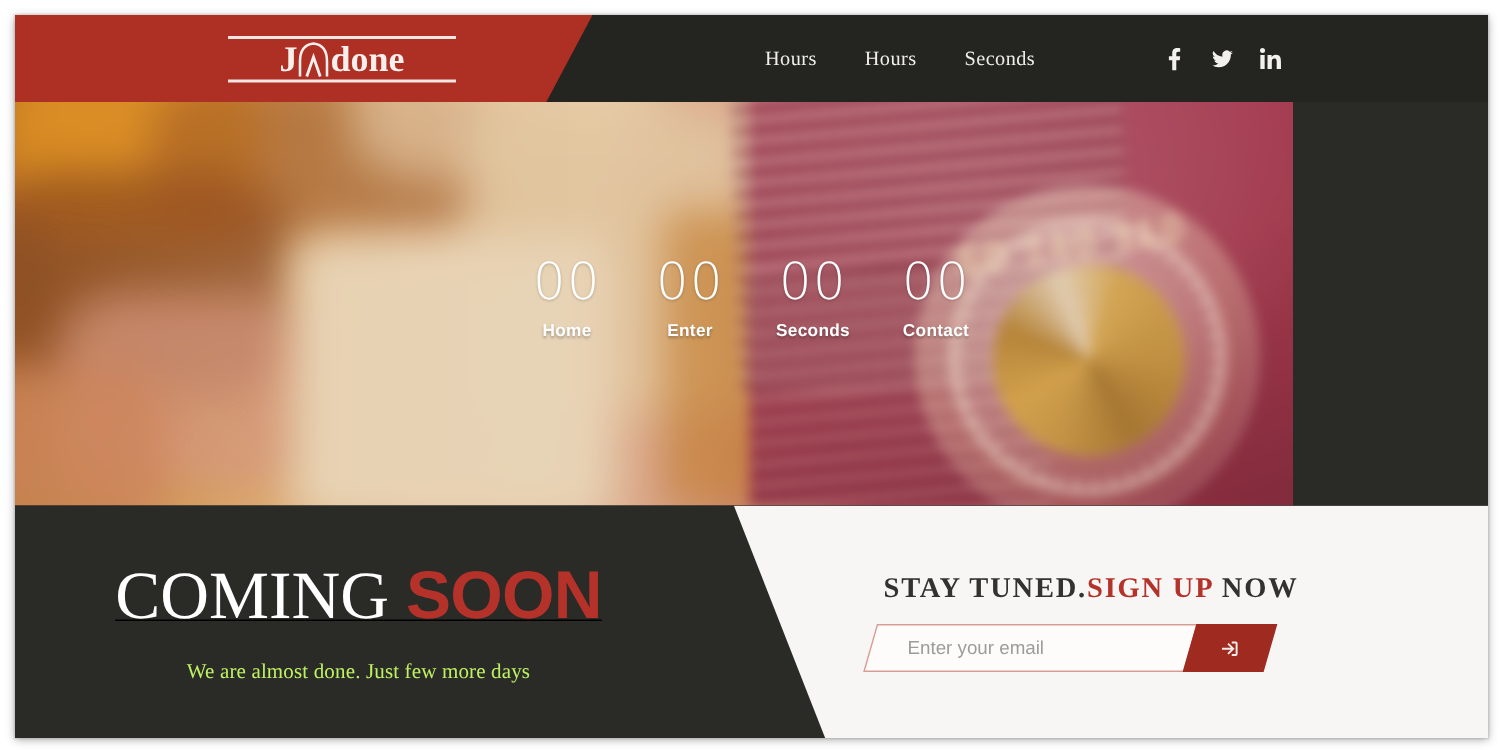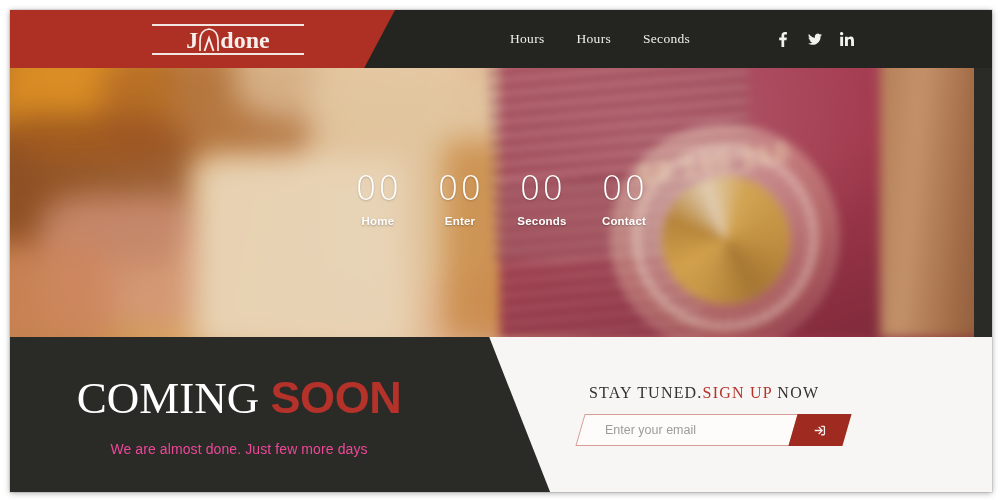--- a/index.html
+++ b/index.html
@@ -117,21 +117,21 @@
     display: flex; align-items: center; justify-content: center;
     color: #f2f1ee;
     cursor: pointer;
   }
   .soc svg { display: block; fill: currentColor; }
 
   
   .hero {
     position: absolute;
     left: 0; top: 48px;
-    width: 964px;
+    width: 852px;
     height: 279px;
     overflow: hidden;
     z-index: 10;
   }
   .hero-photo {
     position: absolute;
     inset: -30px;
     filter: blur(4px) saturate(1.05);
   }
   
@@ -327,56 +327,57 @@
     display: flex;
     flex-direction: column;
     align-items: center;
     justify-content: center;
     padding-right: 22px;
     z-index: 3;
   }
   .coming-line {
     white-space: nowrap;
     line-height: 50px;
+    text-decoration: underline;
   }
   .coming-a {
     font-family: "Liberation Serif", serif;
     font-size: 45px;
     color: #ffffff;
     letter-spacing: 0px;
   }
   .coming-b {
     font-family: "Liberation Sans", sans-serif;
     font-size: 45px;
     font-weight: bold;
     color: #b5322a;
     letter-spacing: -0.5px;
   }
   .coming-sub {
     margin-top: 8px;
-    font-family: Liberation Sans, sans-serif;
+    font-family: Liberation Serif, serif;
     font-size: 14px;
-    color: #ec4899;
+    color: #bef264;
     letter-spacing: 0.1px;
     white-space: nowrap;
   }
 
   .signup-wrap {
     position: absolute;
     left: 570px; top: 0;
     width: 330px; height: 155px;
     display: flex;
     flex-direction: column;
     justify-content: center;
     z-index: 3;
   }
   .stay-line {
     font-family: "Liberation Serif", serif;
-    font-size: 16px;
-    font-weight: normal;
+    font-size: 19px;
+    font-weight: bold;
     letter-spacing: 1.2px;
     white-space: nowrap;
     margin-bottom: 12px;
     margin-left: 9px;
   }
   .stay-dark { color: #33322f; }
   .stay-red  { color: #b5322a; }
 
   .form-row {
     position: relative;

